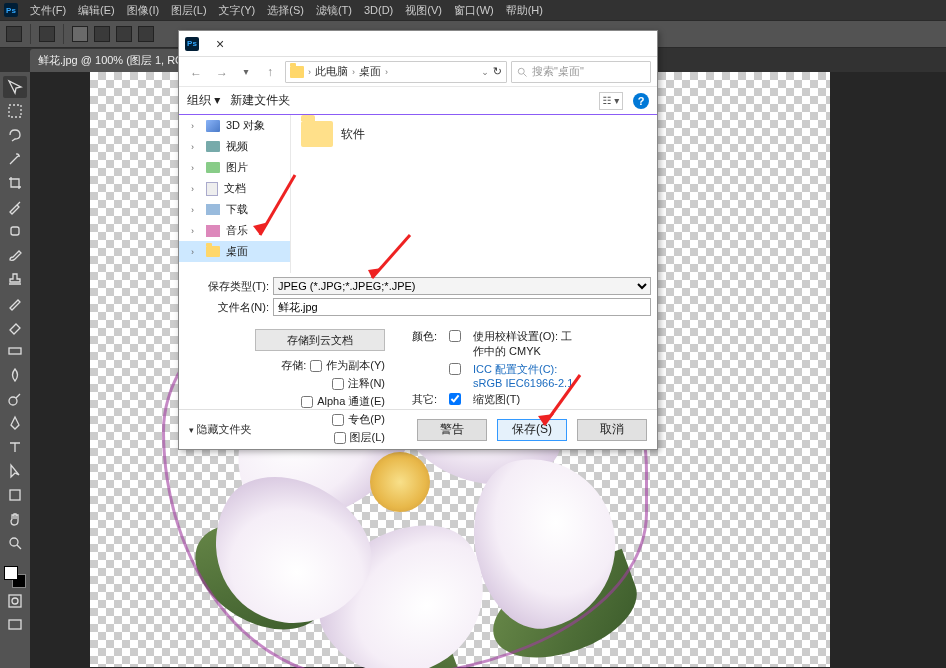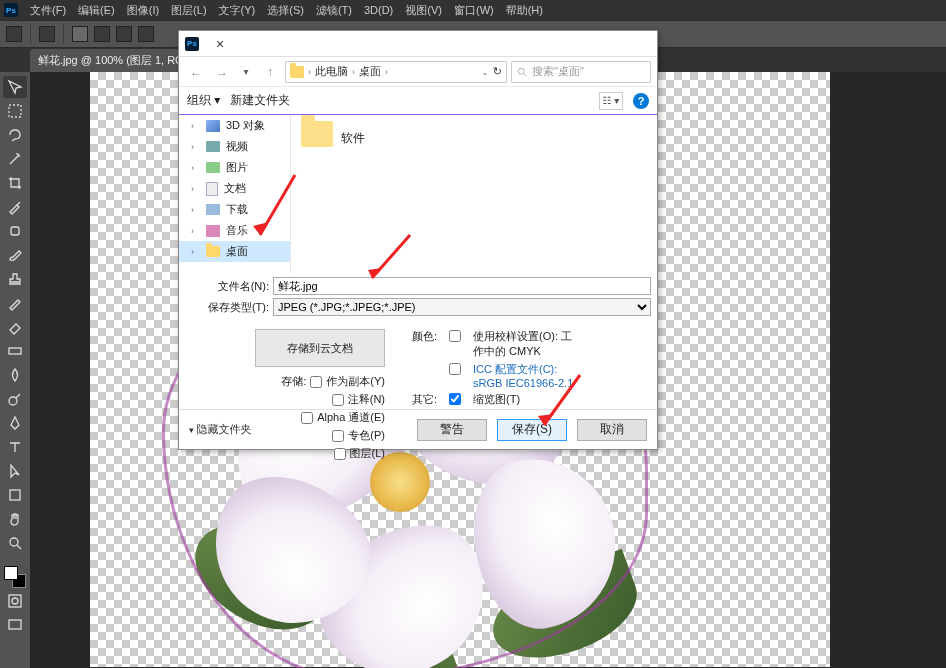--- a/index.html
+++ b/index.html
@@ -79,37 +79,37 @@
   .ic-folder { width:14px;height:11px;background:#ffd76a;border-radius:1px;position:relative;display:inline-block;}
   .ic-folder::before{content:"";position:absolute;top:-3px;left:0;width:6px;height:3px;background:#ffd76a;border-radius:1px 1px 0 0;}
   .ic-3d{width:14px;height:12px;background:linear-gradient(135deg,#8ab4f8,#4a7ac8);border-radius:1px;}
   .ic-vid{width:14px;height:11px;background:#7aa;border-radius:1px;}
   .ic-img{width:14px;height:11px;background:#8c8;border-radius:1px;}
   .ic-doc{width:12px;height:14px;background:#eee;border:1px solid #aac;}
   .ic-dl{width:14px;height:11px;background:#9bd;}
   .ic-mus{width:14px;height:12px;background:#d8b;}
 
   .fileview { flex:1; padding:6px 10px; display:flex; align-items:flex-start; gap:8px;}
-  .file-item { display:flex; align-items:flex-end; gap:8px;}
+  .file-item { display:flex; align-items:center; gap:8px;}
   .big-folder { width:32px; height:26px; background:#ffe08a; border-radius:2px; position:relative;}
   .big-folder::before{content:"";position:absolute;top:-6px;left:0;width:14px;height:6px;background:#ffe08a;border-radius:2px 2px 0 0;}
 
   .fields { padding:4px 6px 6px 6px; }
   .field-row { display:flex; align-items:center; margin-bottom:3px; }
   .field-row label { width:88px; text-align:right; font-size:11px; color:#222; padding-right:4px;}
   .field-row input[type=text]{ flex:1; height:18px; border:1px solid #aaa; font-size:11px; padding:0 4px; background:#fff;}
   .field-row select{ flex:1; height:18px; border:1px solid #aaa; font-size:11px; background:#f4f4f4;}
 
   .opts { display:flex; padding:4px 6px 0 6px; gap:10px; }
   .opts-col { display:flex; flex-direction:column; gap:3px; font-size:11px;}
   .opts-col.left { width:200px; align-items:flex-end;}
   .opts-col.left .row{display:flex;align-items:center;gap:4px;}
   .opts-col.right { flex:1;}
   .opts-col .row{display:flex;align-items:flex-start;gap:12px;}
-  .cloud-btn { width:130px; height:38px; background:#e8e8e8; border:1px solid #bbb; display:flex;align-items:center;justify-content:center;font-size:11px; margin-bottom:4px;}
+  .cloud-btn { width:130px; height:22px; background:#e8e8e8; border:1px solid #bbb; display:flex;align-items:center;justify-content:center;font-size:11px; margin-bottom:4px;}
   .lbl-right{width:42px;text-align:right;color:#222;}
   .link{color:#1a6bbf;}
   input[type=checkbox]{width:12px;height:12px;margin-top:1px;}
 
   .dlg-footer { position:absolute; bottom:0; left:0; right:0; height:40px; border-top:1px solid #e0e0e0; display:flex; align-items:center; padding:0 10px; gap:10px;}
   .hide-folders{display:flex;align-items:center;gap:3px;color:#333;font-size:11px;}
   .hide-folders .tri{font-size:9px;}
   .dlg-footer .flex{flex:1;}
   .btn { width:70px; height:22px; border:1px solid #adadad; background:#e1e1e1; display:flex;align-items:center;justify-content:center; font-size:12px;}
   .btn.primary{ border:1px solid #3399ff; background:#e5f1fb;}
@@ -373,28 +373,28 @@
     <div class="fileview">
       <div class="file-item">
         <div class="big-folder"></div>
         <span>软件</span>
       </div>
     </div>
   </div>
 
   <div class="fields">
     <div class="field-row">
-      <label>文件名(N):</label>
-      <input type="text" value="鲜花.jpg" style="">
-    </div>
-    <div class="field-row">
       <label>保存类型(T):</label>
       <select>
         <option>JPEG (*.JPG;*.JPEG;*.JPE)</option>
       </select>
+    </div>
+    <div class="field-row">
+      <label>文件名(N):</label>
+      <input type="text" value="鲜花.jpg" style="">
     </div>
   </div>
 
   <div class="opts">
     <div class="opts-col left">
       <div class="cloud-btn">存储到云文档</div>
       <div class="row">
           <span class="lbl-right">存储:</span>
           <input type="checkbox" style="">
           <span>作为副本(Y)</span>

